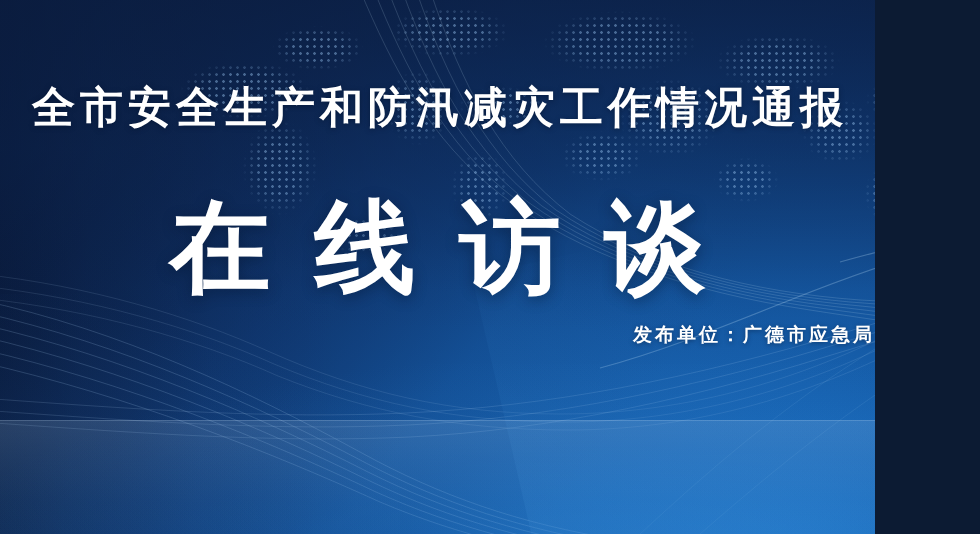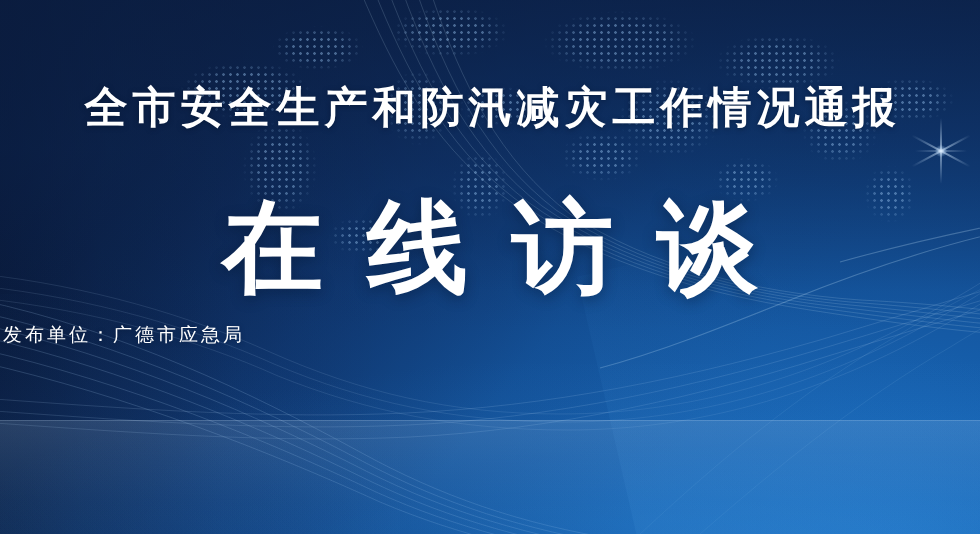--- a/index.html
+++ b/index.html
@@ -6,21 +6,21 @@
     margin: 0;
     padding: 0;
     background: #0c1b33;
   }
   body {
     font-family: "Liberation Sans", sans-serif;
   }
 
   .banner {
     position: relative;
-    width: 980px;
+    width: 875px;
     height: 534px;
     overflow: hidden;
     background: #123160;
   }
 
   
   .bg-base {
     position: absolute;
     inset: 0;
     background:
@@ -198,26 +198,26 @@
     text-indent: 44px;
     white-space: nowrap;
     text-shadow: 0 3px 14px rgba(4,18,44,0.42);
     margin-top: 16px;
   }
 
   .subtitle {
     position: absolute;
     left: 0; right: 0;
     top: 322px;
-    text-align: left;
+    text-align: right;
     color: #ffffff;
     font-family: "Liberation Serif", "DejaVu Serif", serif;
     font-size: 19px;
     line-height: 26px;
-    font-weight: 400;
+    font-weight: 700;
     letter-spacing: 3px;
     text-indent: 3px;
     white-space: nowrap;
     text-shadow: 0 1px 4px rgba(5,22,50,0.5);
   }
 </style>
 </head>
 <body>
 
 <div class="banner">

